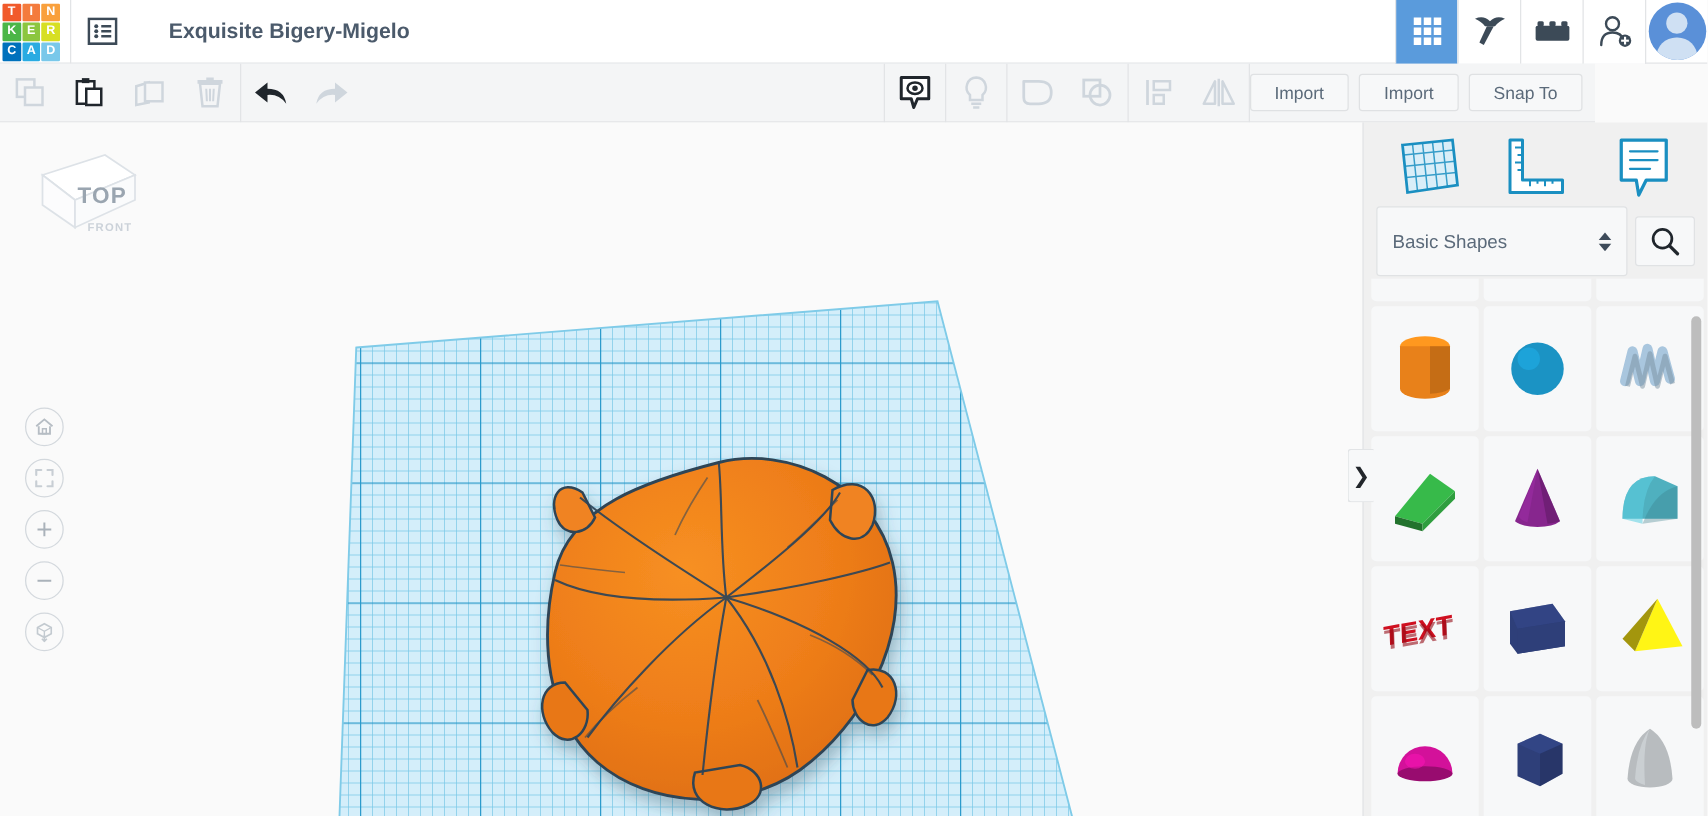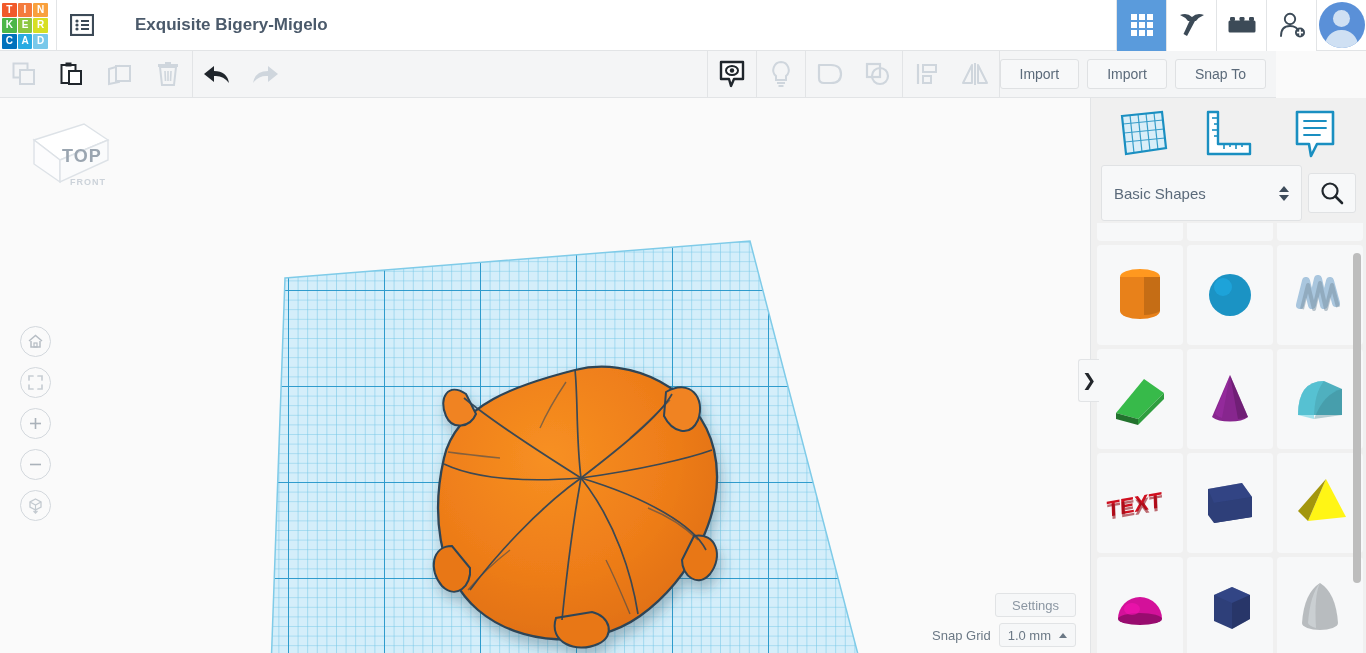--- a/index.html
+++ b/index.html
@@ -547,30 +547,20 @@
       </div>
       <div class="nav-btn">
         <svg width="17" height="17" viewBox="0 0 17 17">
           <path d="M8.5 2 L14 5 L14 10 L8.5 13 L3 10 L3 5 Z" fill="none" stroke="#c3cad0" stroke-width="1.3"></path>
           <path d="M3 5 L8.5 8 L14 5 M8.5 8 L8.5 13" fill="none" stroke="#c3cad0" stroke-width="1.1"></path>
           <path d="M8.5 11 L8.5 16 M6.5 14 L8.5 16 L10.5 14" fill="none" stroke="#c3cad0" stroke-width="1.3"></path>
         </svg>
       </div>
     </div>
 
-    <div class="canvas-bottom">
-      <div class="settings-btn">Settings</div>
-      <div class="snap-row">
-        <span class="snap-label">Snap Grid</span>
-        <div class="snap-select">
-          <span>1.0 mm</span>
-          <span class="caret-up"></span>
-        </div>
-      </div>
-    </div>
   </div>
 
   <div class="panel-tab">❯</div>
 
   <div class="rpanel">
 
     <div class="rp-tabs">
       <div class="rp-tab">
         <svg width="56" height="52" viewBox="0 0 56 52">
           <polygon points="8,8 48,4 52,40 12,46" fill="#d9eef8" stroke="#1a8fc1" stroke-width="2.2"></polygon>

